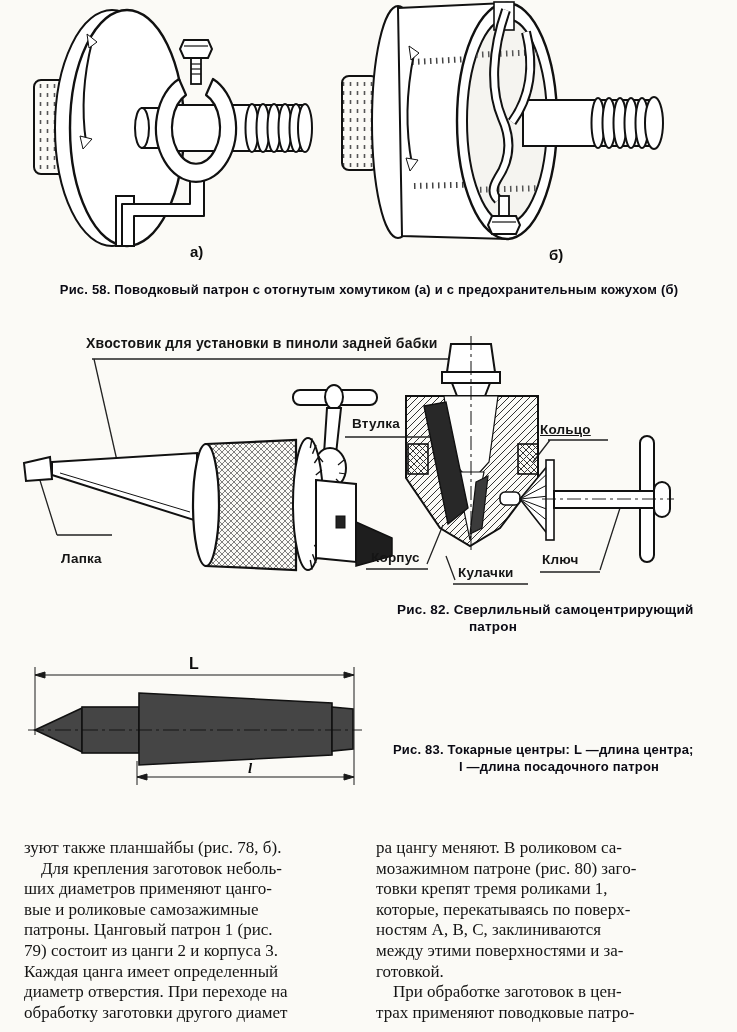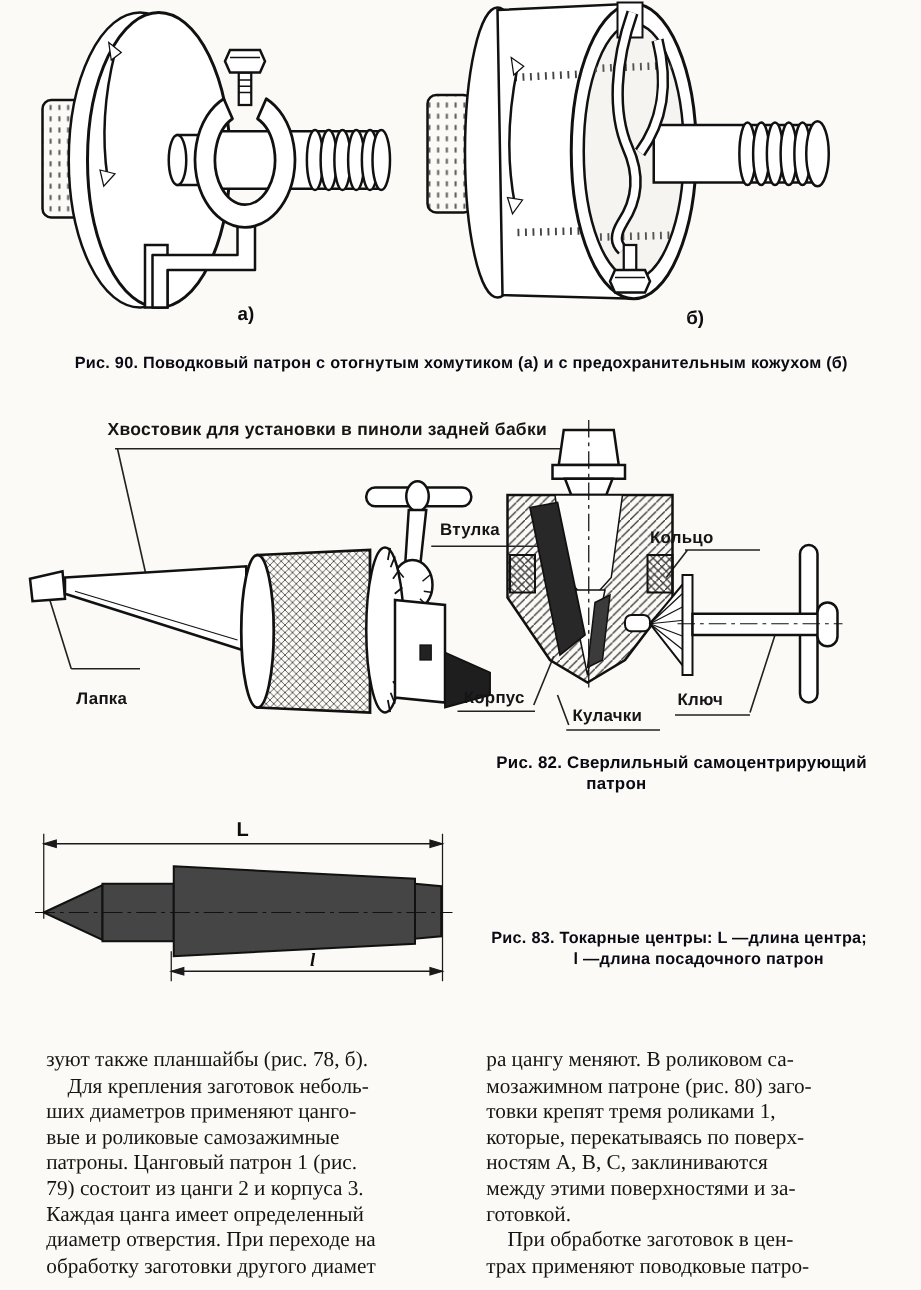--- a/index.html
+++ b/index.html
@@ -17,21 +17,21 @@
   .fig-caption .cap2-indent{padding-left:72px;display:block;}
   #fig82-wrap{position:absolute;left:0;top:332px;width:737px;height:272px;}
   .part-label{
     position:absolute;font-size:13.5px;font-weight:600;color:#151515;
     white-space:nowrap;letter-spacing:.2px;
   }
   .part-label.big{font-size:14px;}
   .body-col{
     position:absolute;top:838px;width:341px;
     font-family:"Liberation Serif",serif;font-size:17px;line-height:20.6px;
-    color:#141414;white-space:pre-line;text-align:left;font-weight:500;margin-left:13px;
+    color:#141414;white-space:pre-line;text-align:left;font-weight:500;
   }
   #col-left{left:24px;}
   #col-right{left:376px;}
   .cap83-line2{display:block;text-align:center;}
   .capbold{font-weight:bold;}
   .capnorm{font-weight:700;}
 </style>
 </head>
 <body>
 
@@ -134,21 +134,21 @@
 
       <rect x="159" y="196" width="10" height="22" stroke-width="1.8"></rect>
       <polygon points="152,216 176,216 180,225 176,234 152,234 148,225" stroke-width="2"></polygon>
       <line x1="152" y1="222" x2="176" y2="222" stroke-width="1.2"></line>
     </g>
   </svg>
 
   <div class="subfig-label" style="left:190px;top:243px;">а)</div>
   <div class="subfig-label" style="left:549px;top:246px;">б)</div>
 
-  <div class="fig-caption" style="left:24px;top:281px;width:690px;text-align:center;">Рис. 90. Поводковый патрон с отогнутым хомутиком (а) и с предохранительным кожухом (б)</div>
+  <div class="fig-caption" style="left:24px;top:281px;width:690px;text-align:center;">Рис. 58. Поводковый патрон с отогнутым хомутиком (а) и с предохранительным кожухом (б)</div>
 
   <div id="fig82-wrap">
     <svg style="left:0;top:0;" width="737" height="272" viewBox="0 0 737 272">
       <defs>
         <pattern id="knurl" width="6" height="6" patternUnits="userSpaceOnUse">
           <path d="M0,6 L6,0 M0,0 L6,6" stroke="#4a4a4a" stroke-width="0.7" fill="none"></path>
         </pattern>
         <pattern id="h45" width="7" height="7" patternUnits="userSpaceOnUse">
           <path d="M0,7 L7,0" stroke="#333" stroke-width="1" fill="none"></path>
         </pattern>
@@ -238,21 +238,21 @@
 
         <rect x="640" y="104" width="14" height="126" rx="7" fill="#fff" stroke-width="2"></rect>
         <rect x="554" y="159" width="102" height="17" fill="#fff" stroke-width="2"></rect>
         <rect x="654" y="150" width="16" height="35" rx="8" fill="#fff" stroke-width="2"></rect>
         <line x1="542" y1="167" x2="674" y2="167" stroke-width="0.9" stroke-dasharray="14 4 3 4"></line>
       </g>
     </svg>
 
     <div class="part-label big" style="left:86px;top:3px;">Хвостовик для установки в пиноли задней бабки</div>
     <div class="part-label" style="left:352px;top:84px;">Втулка</div>
-    <div class="part-label" style="left:520px;top:90px;">Кольцо</div>
+    <div class="part-label" style="left:540px;top:90px;text-decoration:underline;">Кольцо</div>
     <div class="part-label" style="left:61px;top:185px;margin-top:34px;">Лапка</div>
     <div class="part-label" style="left:371px;top:218px;">Корпус</div>
     <div class="part-label" style="left:458px;top:233px;">Кулачки</div>
     <div class="part-label" style="left:542px;top:220px;">Ключ</div>
   </div>
 
   <div class="fig-caption" style="left:397px;top:601px;width:320px;font-size:13.5px;">
     <span>Рис. 82. Сверлильный самоцентрирующий</span>
     <span class="cap2-indent">патрон</span>
   </div>

